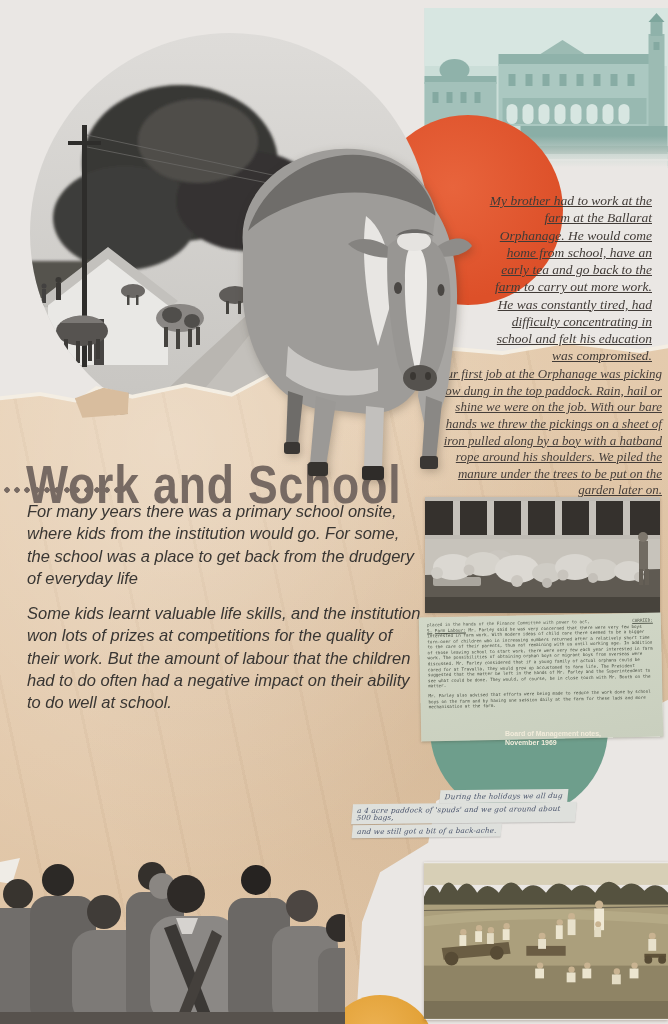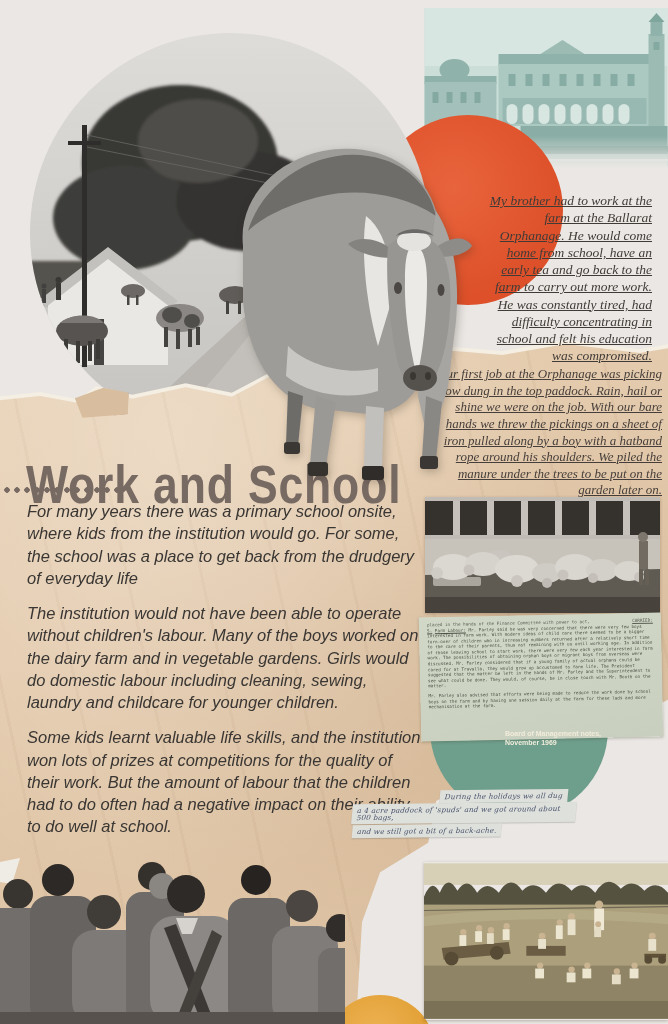--- a/index.html
+++ b/index.html
@@ -238,21 +238,20 @@
 
   <div class="abs quote quote-1">My brother had to work at the farm at the Ballarat Orphanage. He would come home from school, have an early tea and go back to the farm to carry out more work. He was constantly tired, had difficulty concentrating in school and felt his education was compromised.</div>
 
   <div class="abs quote quote-2">Our first job at the Orphanage was picking up cow dung in the top paddock. Rain, hail or shine we were on the job. With our bare hands we threw the pickings on a sheet of iron pulled along by a boy with a hatband rope around his shoulders. We piled the manure under the trees to be put on the garden later on.</div>
 
   <h1 class="abs title">Work and School</h1>
   <div class="abs dots"></div>
 
   <div class="abs copy">
     <p>For many years there was a primary school onsite, where kids from the institution would go. For some, the school was a place to get back from the drudgery of everyday life</p>
-    <p>The institution would not have been able to operate without children's labour. Many of the boys worked on the dairy farm and in vegetable gardens. Girls would do domestic labour including cleaning, sewing, laundry and childcare for younger children.</p>
     <p>Some kids learnt valuable life skills, and the institution won lots of prizes at competitions for the quality of their work. But the amount of labour that the children had to do often had a negative impact on their ability to do well at school.</p>
   </div>
 
   <div class="abs pigs">
     <svg width="235" height="116" viewBox="0 0 235 116">
       <rect width="235" height="116" fill="#d2cec7"></rect>
       <rect y="0" width="235" height="6" fill="#c0bcb5"></rect>
       <rect y="4" width="235" height="34" fill="#35312d"></rect>
       <rect x="28" y="4" width="7" height="34" fill="#c6c2bb"></rect>
         <rect x="62" y="4" width="7" height="34" fill="#c6c2bb"></rect>

